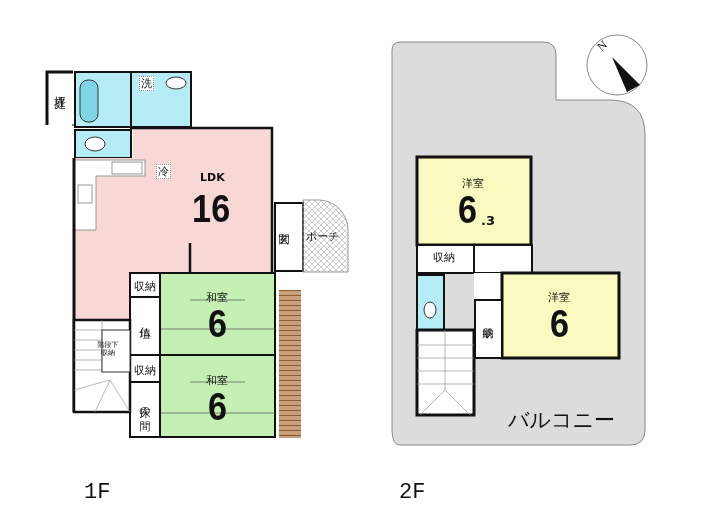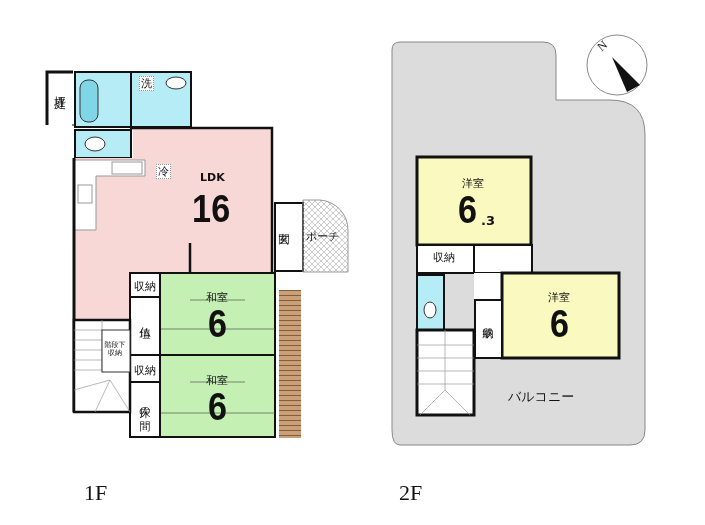--- a/index.html
+++ b/index.html
@@ -1,21 +1,21 @@
 <!DOCTYPE html>
 <html><head>
 <meta charset="utf-8">
 <style>
   html,body{margin:0;padding:0;background:#fff;}
   body{width:705px;height:525px;position:relative;overflow:hidden;font-family:"DejaVu Sans","Liberation Sans",sans-serif;}
   svg{position:absolute;left:0;top:0;}
   .lbl{position:absolute;color:#111;white-space:nowrap;line-height:1;}
   .med{font-size:11px;}
   .big{font-size:38px;font-family:"Liberation Sans",sans-serif;font-weight:bold;transform:scaleX(0.9);}
-  .floor{font-size:22px;font-family:Liberation Serif, serif;}
+  .floor{font-size:22px;font-family:Liberation Mono, monospace;}
   .vert{writing-mode:vertical-rl;font-size:11px;letter-spacing:1px;}
   .tiny{font-size:7px;line-height:1.1;text-align:center;}
   .tag{border:1px dotted #999;padding:1px;background:#fff;}
 </style>
 </head>
 <body>
 
 <svg width="705" height="525" viewBox="0 0 705 525">
   <defs>
     <pattern id="hatch" width="6" height="6" patternUnits="userSpaceOnUse">
@@ -118,29 +118,29 @@
 <div class="lbl med tag" style="left:139px;top:76px;">洗</div>
 <div class="lbl med tag" style="left:156px;top:164px;">冷</div>
 <div class="lbl med" style="left:200px;top:172px;font-weight:bold;">LDK</div>
 <div class="lbl big" style="left:190px;top:190px;">16</div>
 <div class="lbl vert" style="left:278px;top:224px;">玄関</div>
 <div class="lbl med" style="left:306px;top:232px;font-family:Liberation Mono, monospace;">ポーチ</div>
 <div class="lbl med" style="left:134px;top:281px;">収納</div>
 <div class="lbl med" style="left:206px;top:292px;">和室</div>
 <div class="lbl big" style="left:207px;top:305px;">6</div>
 <div class="lbl vert" style="left:139px;top:318px;">仏壇</div>
-<div class="lbl tiny" style="left:103px;top:342px;width:24px;white-space:normal;">階段下収納</div>
+<div class="lbl tiny" style="left:96px;top:342px;width:24px;white-space:normal;">階段下収納</div>
 <div class="lbl med" style="left:134px;top:365px;">収納</div>
 <div class="lbl med" style="left:206px;top:375px;">和室</div>
 <div class="lbl big" style="left:207px;top:388px;">6</div>
 <div class="lbl vert" style="left:139px;top:398px;">床の間</div>
 <div class="lbl floor" style="left:84px;top:482px;">1F</div>
 
 <div class="lbl med" style="left:462px;top:178px;">洋室</div>
 <div class="lbl big" style="left:457px;top:191px;">6</div>
 <div class="lbl" style="left:481px;top:214px;font-size:13px;font-weight:bold;">.3</div>
 <div class="lbl med" style="left:433px;top:252px;">収納</div>
 <div class="lbl med" style="left:548px;top:292px;">洋室</div>
 <div class="lbl big" style="left:549px;top:305px;">6</div>
 <div class="lbl vert" style="left:482px;top:318px;">収納</div>
-<div class="lbl" style="left:508px;top:390px;font-size:13px;">バルコニー</div>
+<div class="lbl" style="left:508px;top:410px;font-size:21px;">バルコニー</div>
 <div class="lbl floor" style="left:399px;top:482px;">2F</div>
 <div class="lbl" style="left:598px;top:40px;font-size:12px;font-family:'Liberation Serif',serif;transform:rotate(-40deg);">N</div>
 
 </body></html>

